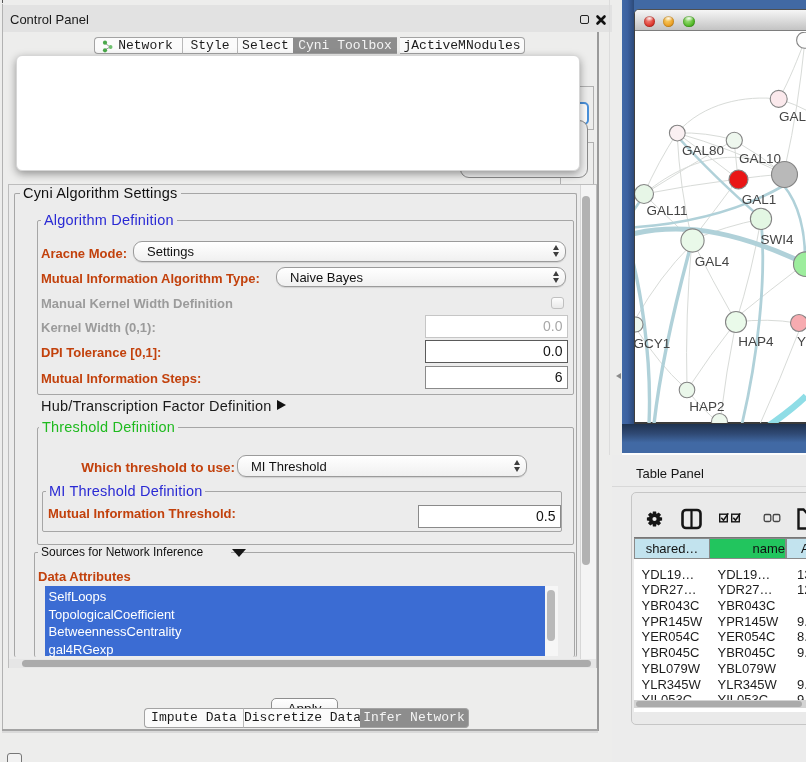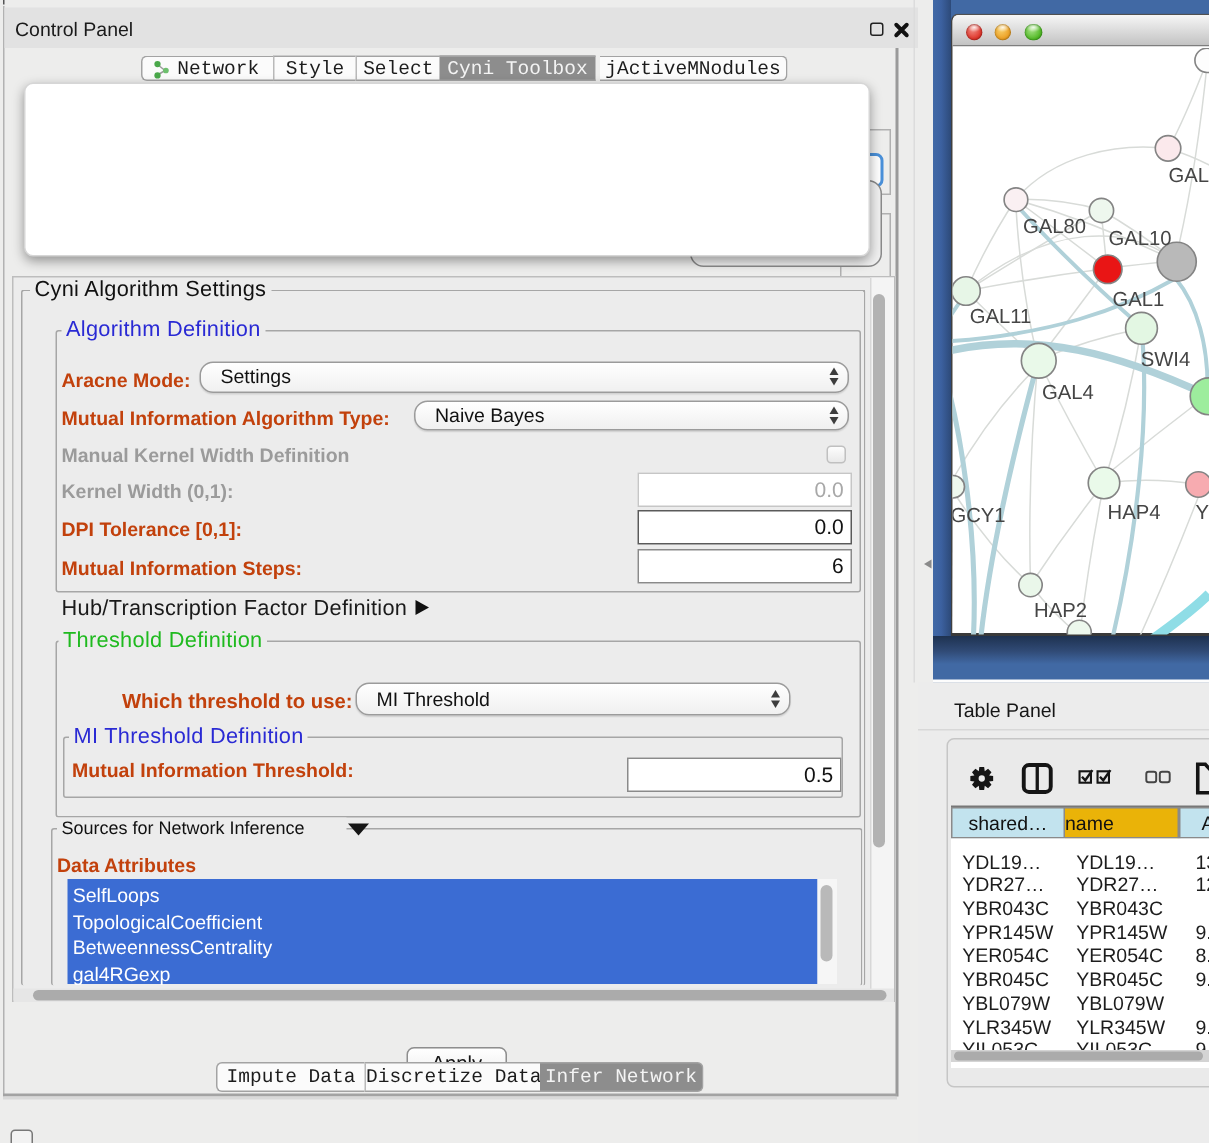--- a/index.html
+++ b/index.html
@@ -245,21 +245,21 @@
   </g>
   <g fill="none" stroke="#454545" stroke-width="1.3">
     <rect x="130.2" y="9.5" width="6.6" height="7" rx="1.5"></rect>
     <rect x="139.2" y="9.5" width="6.6" height="7" rx="1.5"></rect>
   </g>
   <path d="M 164.5 4.5 h 5 l 5 5.5 V 23.5 h -10 z" fill="none" stroke="#151515" stroke-width="2.4"></path>
 </svg>
 
 <div class="a" style="left:634px;top:537px;width:172px;height:1px;background:#777;"></div>
 <div class="a" style="left:634px;top:538px;width:76px;height:21px;background:#c2e3ee;border:1px solid #8a8a8a;font-size:13px;color:#111;text-align:center;line-height:19px;">shared…</div>
-<div class="a" style="left:710px;top:538px;width:76px;height:21px;background:#eab308;border:1px solid #8a8a8a;border-left:none;font-size:13px;color:#111;text-align:left;line-height:19px;">name</div>
+<div class="a" style="left:710px;top:538px;width:76px;height:21px;background:#22c55e;border:1px solid #8a8a8a;border-left:none;font-size:13px;color:#111;text-align:right;line-height:19px;">name</div>
 <div class="a" style="left:786px;top:538px;width:20px;height:21px;background:#c2e3ee;border:1px solid #8a8a8a;border-left:1px solid #8a8a8a;border-right:none;font-size:13px;color:#111;line-height:19px;overflow:hidden;"><span style="padding-left:14px;">Av</span></div>
 
 <div class="a" style="left:634px;top:559px;width:172px;height:153px;background:#fff;overflow:hidden;">
   <div style="position:absolute;left:7.5px;top:7.6px;font-size:13px;color:#1d1d1d;line-height:15.7px;">YDL19…<br>YDR27…<br>YBR043C<br>YPR145W<br>YER054C<br>YBR045C<br>YBL079W<br>YLR345W<br>YIL053C</div>
   <div style="position:absolute;left:83.5px;top:7.6px;font-size:13px;color:#1d1d1d;line-height:15.7px;">YDL19…<br>YDR27…<br>YBR043C<br>YPR145W<br>YER054C<br>YBR045C<br>YBL079W<br>YLR345W<br>YIL053C</div>
   <div style="position:absolute;left:163px;top:7.6px;font-size:13px;color:#1d1d1d;line-height:15.7px;">13<br>12<br>&nbsp;<br>9.<br>8.<br>9.<br>&nbsp;<br>9.<br>9.</div>
 </div>
 
 <div class="a" style="left:634px;top:700px;width:172px;height:8px;background:#d4d4d4;"></div>
 <div class="a" style="left:636px;top:701px;width:166px;height:6px;background:#ababab;border-radius:3px;"></div>

